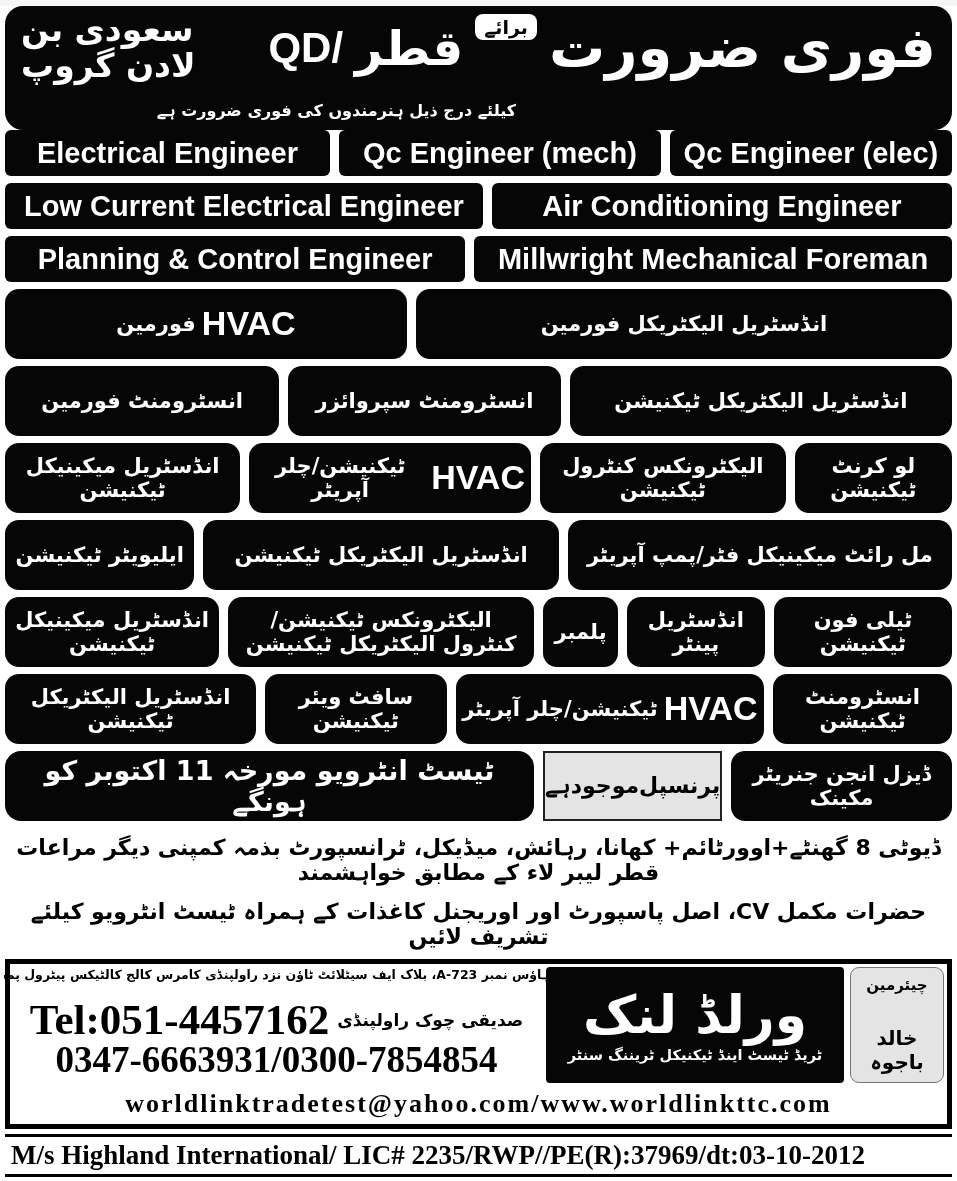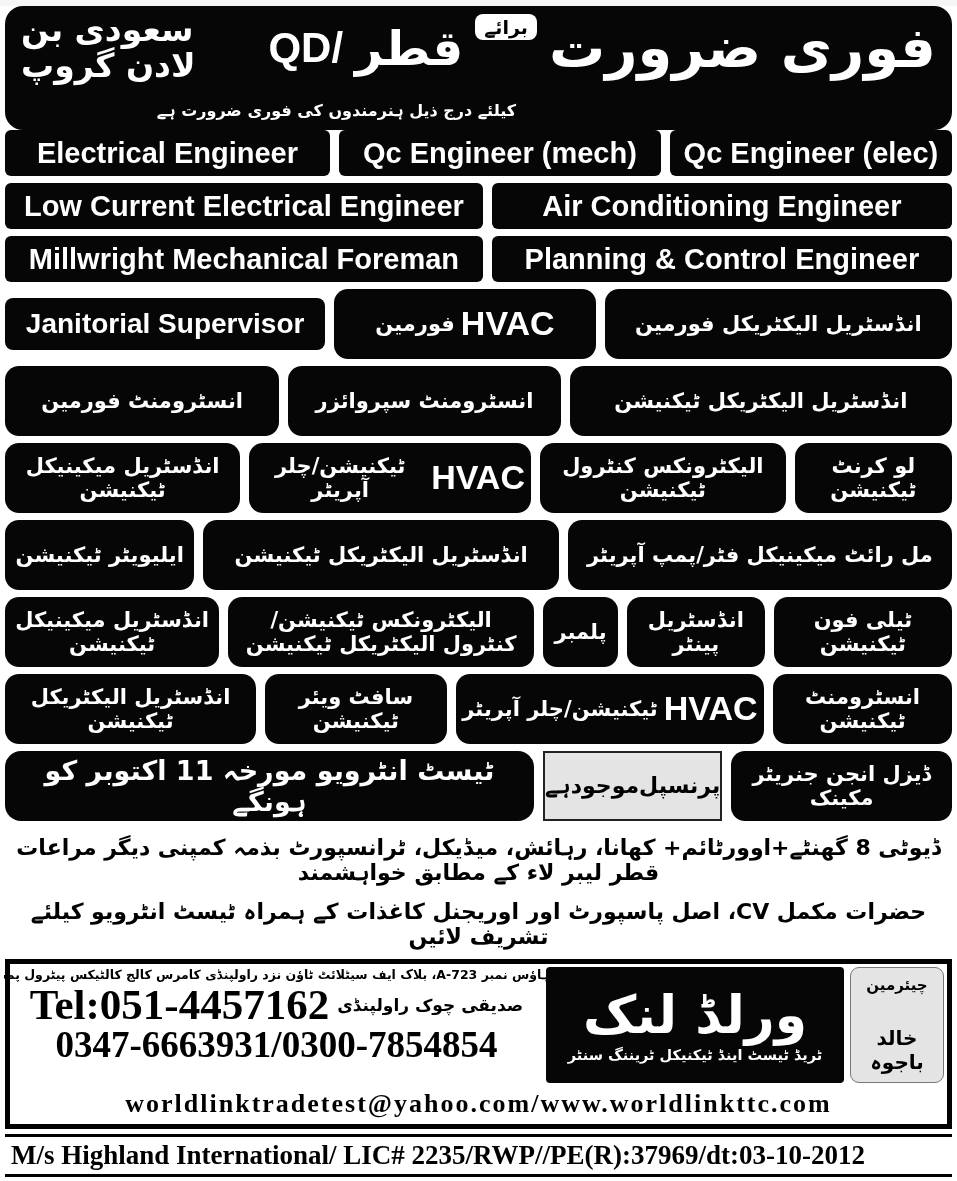--- a/index.html
+++ b/index.html
@@ -47,21 +47,21 @@
   .note-line1{font-size:22px;margin-bottom:14px;}
   .note-line2{font-size:22px;}
 
   
   .contact-box{margin:10px 5px 0;border:5px solid #000;}
   .contact-top{display:flex;align-items:stretch;}
   .c-left{flex:1;min-width:0;padding:3px 4px 1px;display:flex;flex-direction:column;
           align-items:center;}
   .address{font-size:12.5px;font-weight:bold;direction:rtl;white-space:nowrap;max-width:545px;
            overflow:hidden;}
-  .tel-row{display:flex;align-items:center;gap:8px;margin-top:1px;}
+  .tel-row{display:flex;align-items:center;gap:8px;margin-top:16px;}
   .tel{font-family:"Liberation Serif",serif;font-weight:bold;font-size:43px;line-height:1;
        white-space:nowrap;}
   .chowk{font-size:17px;font-weight:bold;direction:rtl;white-space:nowrap;}
   .mobiles{font-family:"Liberation Serif",serif;font-weight:bold;font-size:37px;line-height:1.05;
            white-space:nowrap;}
   .wl-box{width:298px;background:#060606;color:#fff;margin:3px;border-radius:4px;display:flex;
           flex-direction:column;align-items:center;justify-content:center;padding:2px 4px;
           box-sizing:border-box;}
   .wl-name{font-size:52px;font-weight:bold;line-height:1.1;direction:rtl;white-space:nowrap;}
   .wl-sub{font-size:14.5px;font-weight:bold;direction:rtl;white-space:nowrap;margin-top:2px;}
@@ -101,26 +101,25 @@
       <div class="cell en" style="flex:319">Qc Engineer (mech)</div>
       <div class="cell en" style="flex:278">Qc Engineer (elec)</div>
     </div>
 
     <div class="row">
       <div class="cell en" style="flex:475">Low Current Electrical  Engineer</div>
       <div class="cell en" style="flex:457">Air Conditioning  Engineer</div>
     </div>
 
     <div class="row">
+      <div class="cell en" style="flex:457">Planning &amp; Control Engineer</div>
       <div class="cell en" style="flex:475">Millwright Mechanical Foreman</div>
-      <div class="cell en" style="flex:457">Planning &amp; Control Engineer</div>
-    </div>
-
-    <div class="row">
-      <div class="cell en jan" style="flex:320">Janitorial Supervisor</div>
+    </div>
+
+    <div class="row">
       <div class="cell ur hv" style="flex:259">
         <span class="hv-lat">HVAC</span>
         <span class="hv-ur">فورمین</span>
       </div>
       <div class="cell ur" style="flex:348">انڈسٹریل الیکٹریکل فورمین</div>
     </div>
 
     <div class="row">
       <div class="cell ur" style="flex:272">انسٹرومنٹ فورمین</div>
       <div class="cell ur" style="flex:270">انسٹرومنٹ سپروائزر</div>

